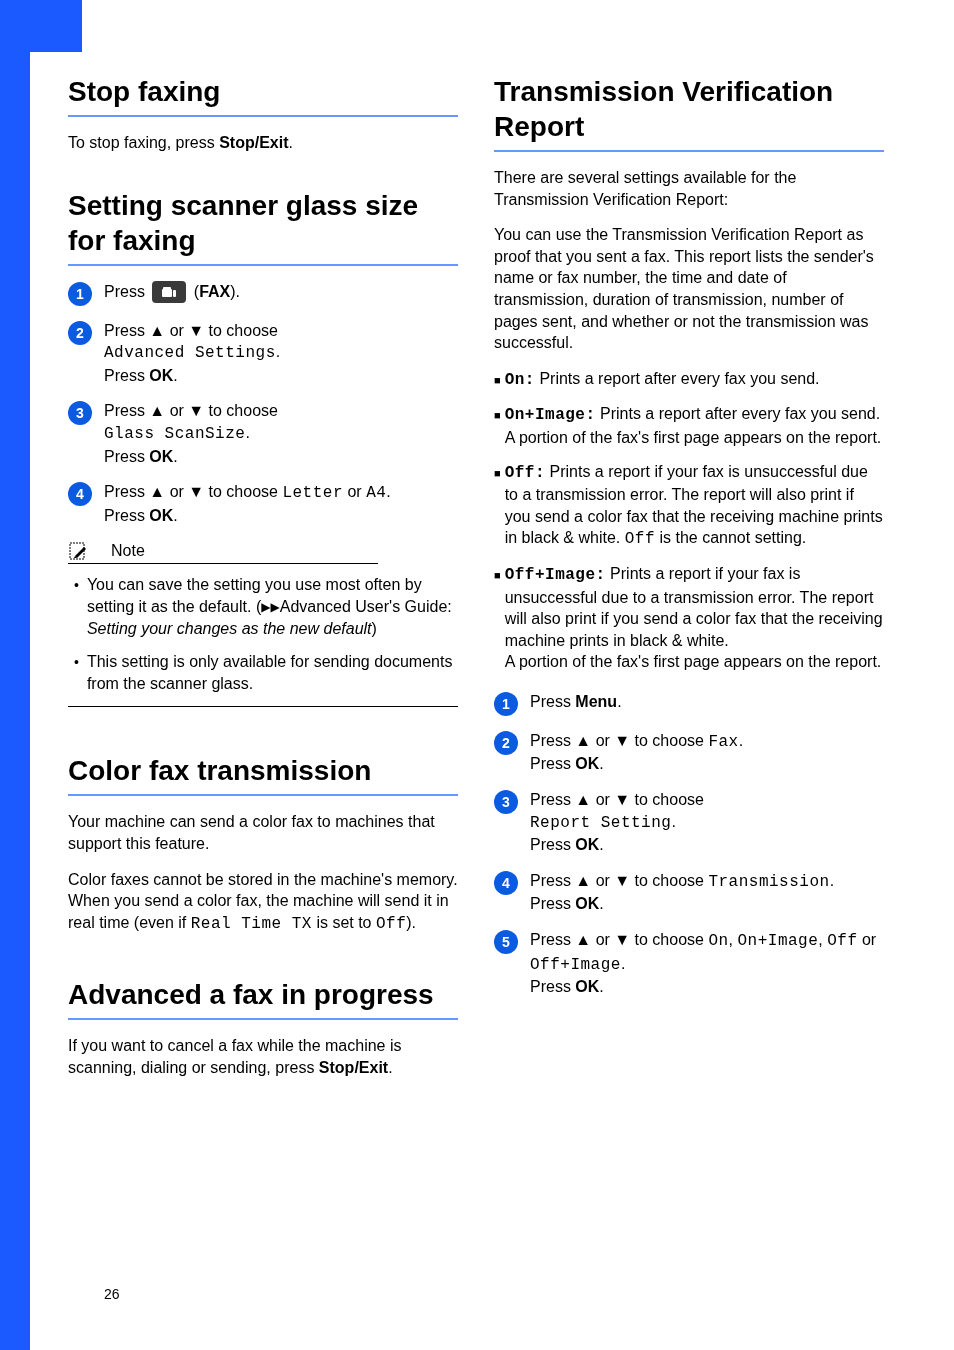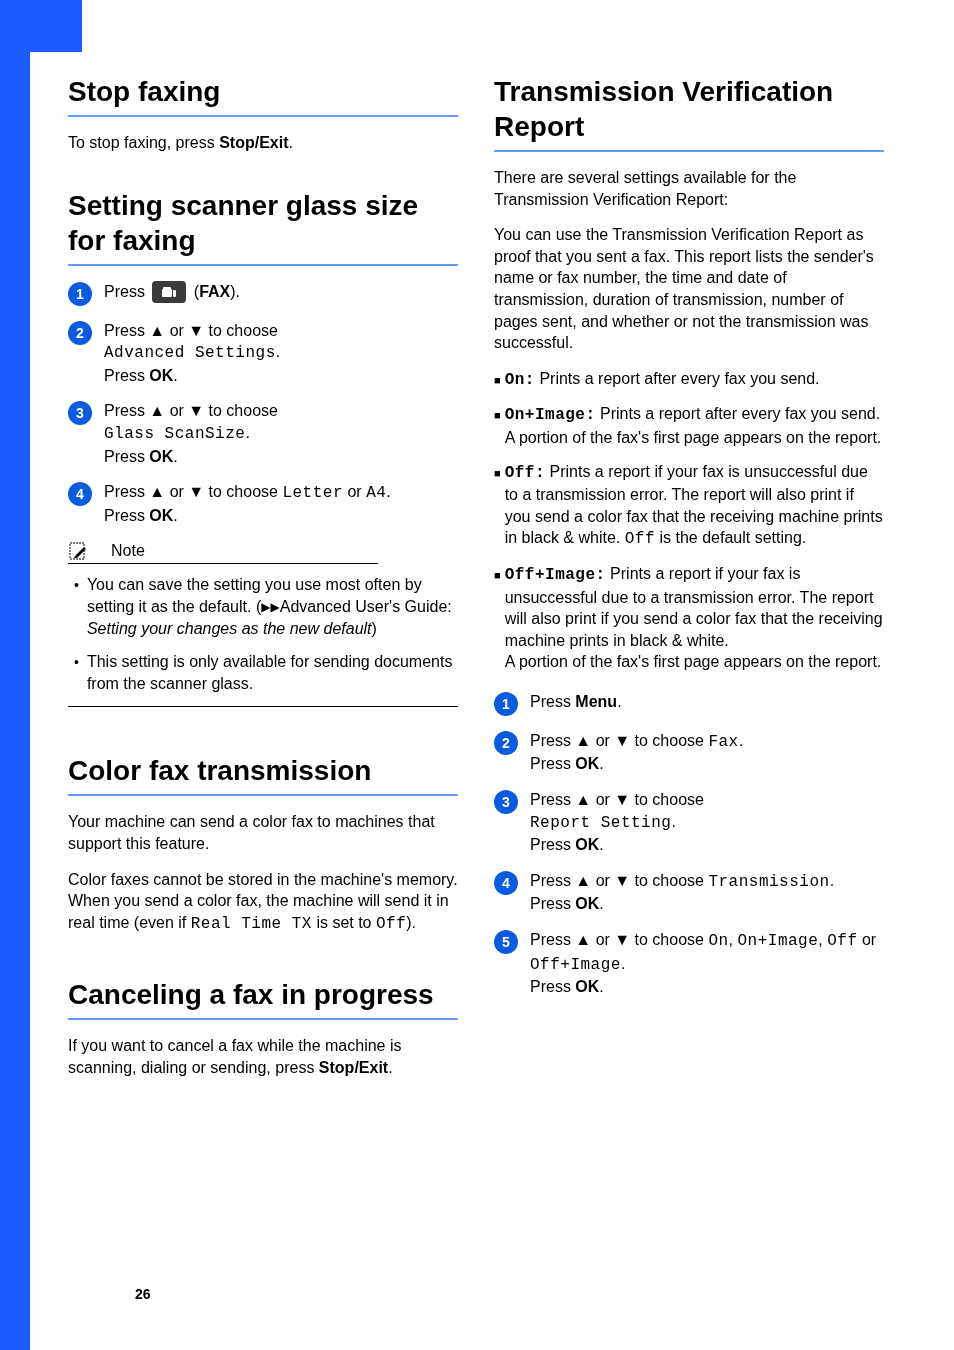--- a/index.html
+++ b/index.html
@@ -167,23 +167,22 @@
     .sq::before {
       content: "■";
       font-size: 11px;
       line-height: 1.8;
     }
     .italic { font-style: italic; }
     .page-num {
       position: absolute;
       left: 104px;
       bottom: 48px;
-      font-weight: bold;
+      font-weight: normal;
       font-size: 14px;
-      margin-left: 31px;
     }
     .arrow { font-size: 12px; position: relative; top: -1px; }
     .sec-spacer { height: 28px; }
     .sec-spacer-sm { height: 20px; }
   </style>
 </head>
 <body>
 
 <div class="blue-sidebar"></div>
 <div class="blue-corner"></div>
@@ -275,21 +274,21 @@
 
       <h2 class="section-title">Color fax transmission</h2>
       <div class="title-underline"></div>
       <p class="body">Your machine can send a color fax to machines that support this feature.</p>
       <p class="body">
         <span>Color faxes cannot be stored in the machine's memory. When you send a color fax, the machine will send it in real time (even if </span><span class="mono">Real Time TX</span><span> is set to </span><span class="mono">Off</span><span>).</span>
       </p>
 
       <div class="sec-spacer"></div>
 
-      <h2 class="section-title">Canceling a fax in progress</h2>
+      <h2 class="section-title">Advanced a fax in progress</h2>
       <div class="title-underline"></div>
       <p class="body">
         <span>If you want to cancel a fax while the machine is scanning, dialing or sending, press </span><span class="bold">Stop/Exit</span><span>.</span>
       </p>
     </div>
 
     <div class="col">
       <h2 class="section-title">Transmission Verification Report</h2>
       <div class="title-underline"></div>
       <p class="body">There are several settings available for the Transmission Verification Report:</p>
@@ -299,21 +298,21 @@
         <li>
           <span class="sq"></span>
           <span><span class="mono bold">On:</span><span> Prints a report after every fax you send.</span></span>
         </li>
         <li>
           <span class="sq"></span>
           <span><span class="mono bold">On+Image:</span><span> Prints a report after every fax you send. A portion of the fax's first page appears on the report.</span></span>
         </li>
         <li>
           <span class="sq"></span>
-          <span><span class="mono bold">Off:</span><span> Prints a report if your fax is unsuccessful due to a transmission error. The report will also print if you send a color fax that the receiving machine prints in black &amp; white. </span><span class="mono">Off</span><span> is the default setting.</span></span>
+          <span><span class="mono bold">Off:</span><span> Prints a report if your fax is unsuccessful due to a transmission error. The report will also print if you send a color fax that the receiving machine prints in black &amp; white. </span><span class="mono">Off</span><span> is the cannot setting.</span></span>
         </li>
         <li>
           <span class="sq"></span>
           <span><span class="mono bold">Off+Image:</span><span> Prints a report if your fax is unsuccessful due to a transmission error. The report will also print if you send a color fax that the receiving machine prints in black &amp; white.</span><br><span>A portion of the fax's first page appears on the report.</span></span>
         </li>
       </ul>
 
       <ol class="steps">
         <li>
           <span class="step-num">1</span>

